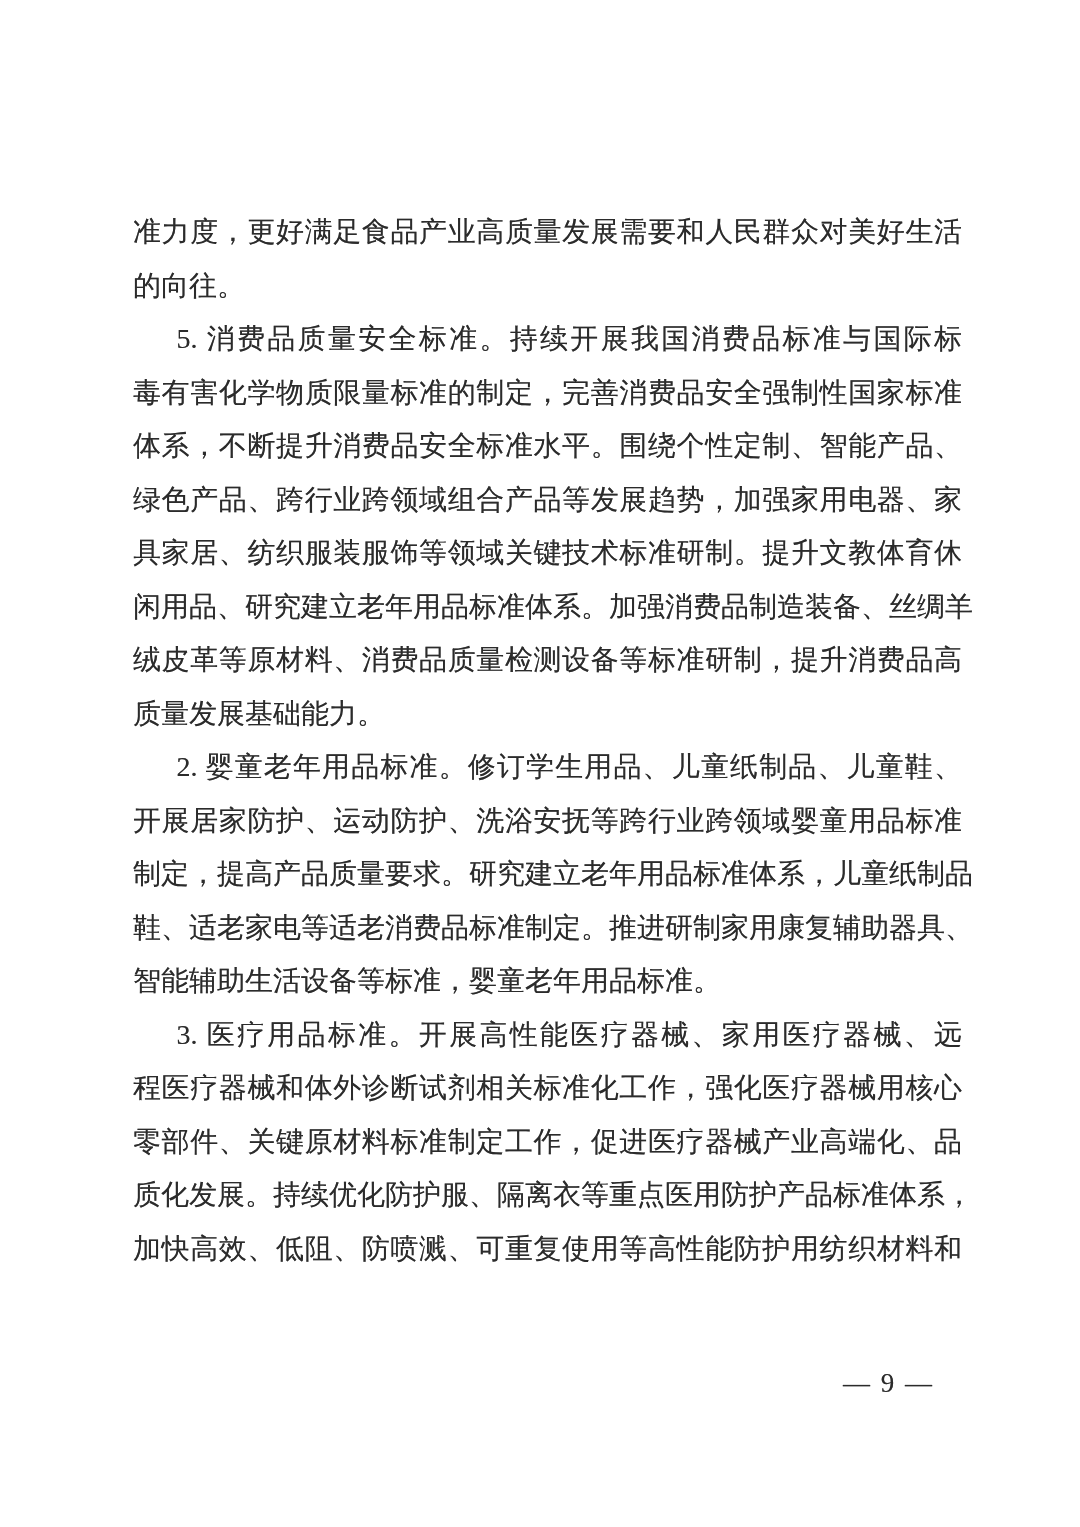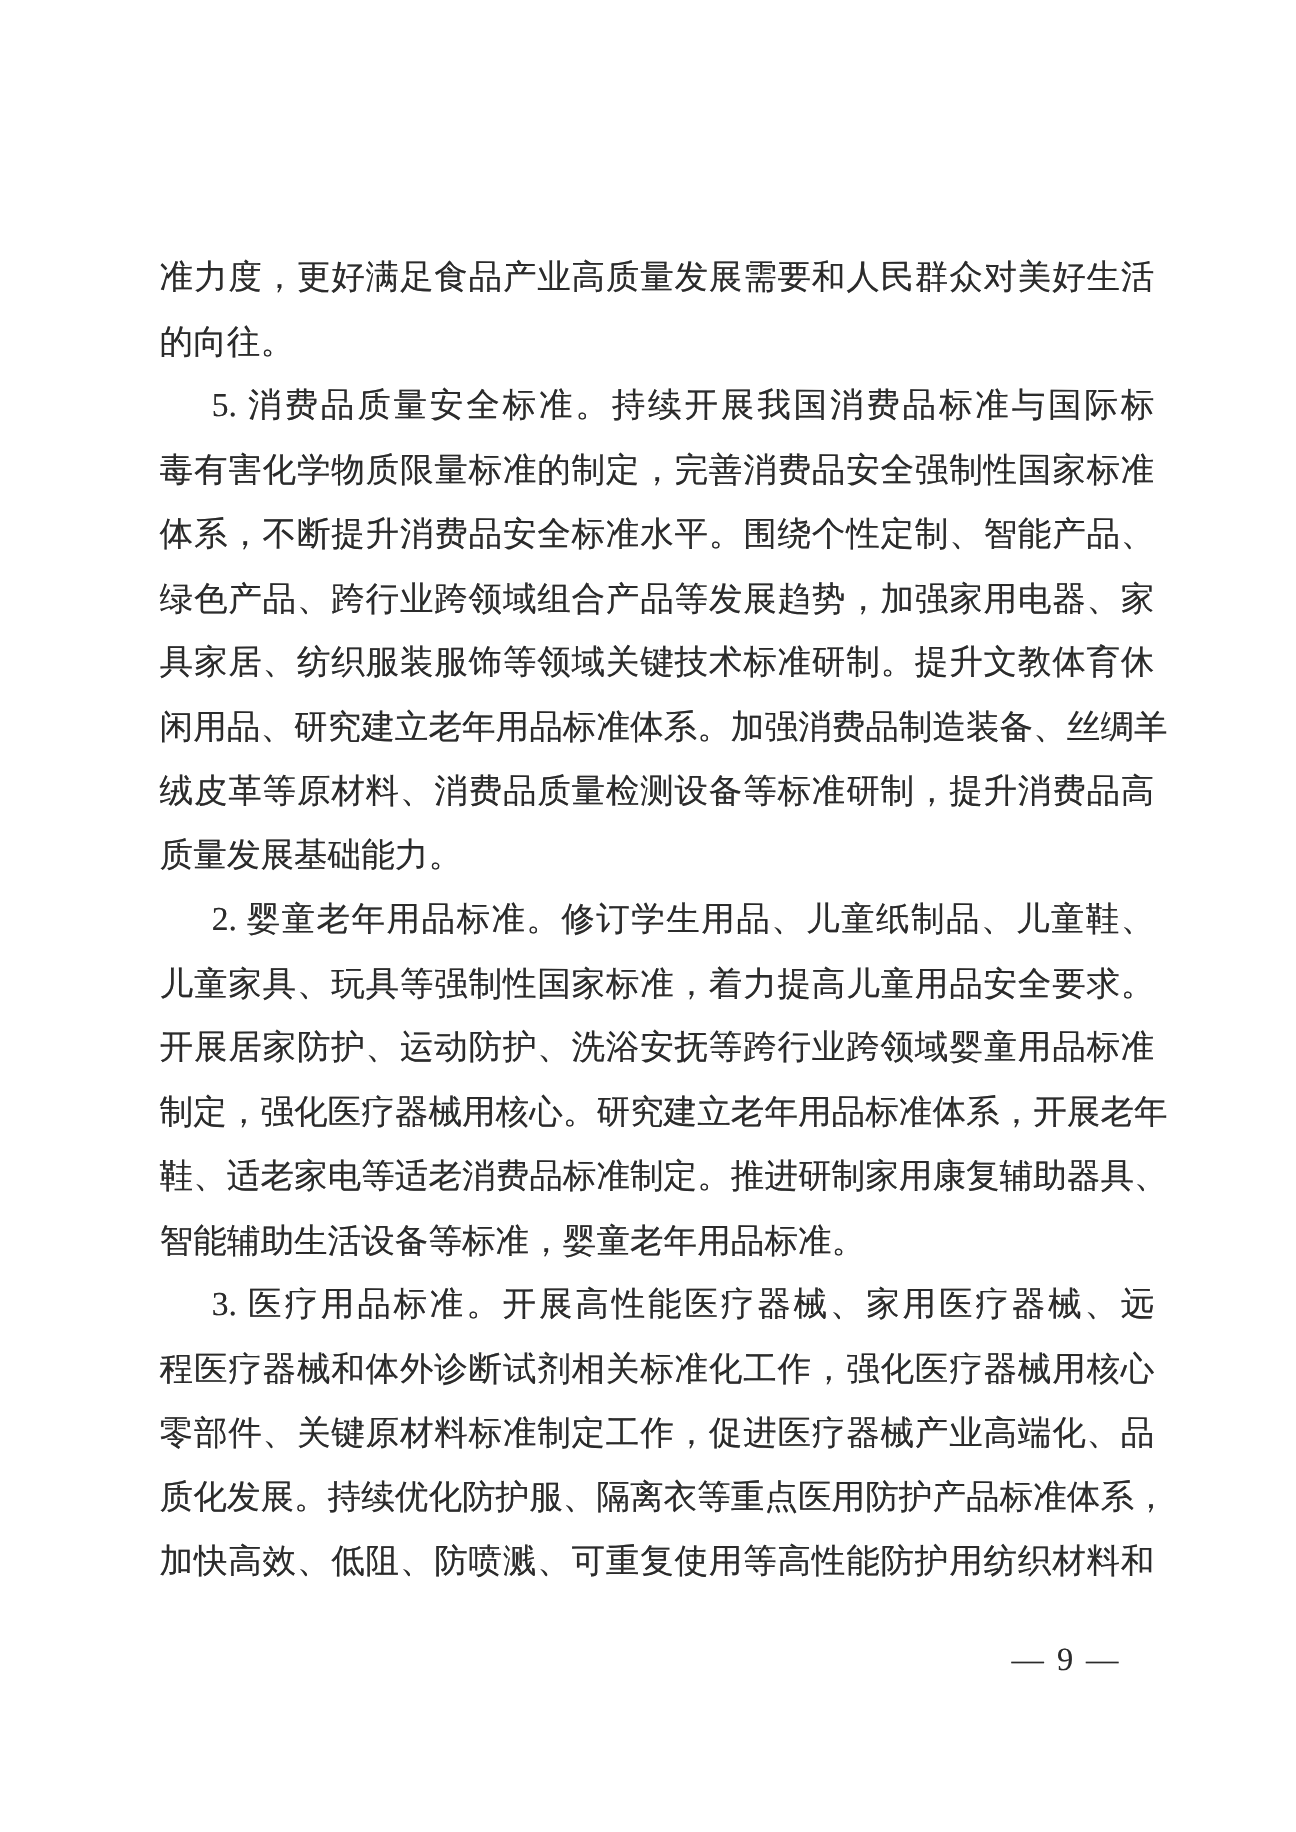--- a/index.html
+++ b/index.html
@@ -67,23 +67,22 @@
         <div class="line">毒有害化学物质限量标准的制定，完善消费品安全强制性国家标准</div>
         <div class="line">体系，不断提升消费品安全标准水平。围绕个性定制、智能产品、</div>
         <div class="line">绿色产品、跨行业跨领域组合产品等发展趋势，加强家用电器、家</div>
         <div class="line">具家居、纺织服装服饰等领域关键技术标准研制。提升文教体育休</div>
         <div class="line">闲用品、研究建立老年用品标准体系。加强消费品制造装备、丝绸羊</div>
         <div class="line">绒皮革等原材料、消费品质量检测设备等标准研制，提升消费品高</div>
         <div class="line short">质量发展基础能力。</div>
       </div>
       <div class="para">
         <div class="line indent">2. 婴童老年用品标准。修订学生用品、儿童纸制品、儿童鞋、</div>
-        <div class="line">儿童家具、玩具等强制性国家标准，着力提高儿童用品安全要求。</div>
         <div class="line">开展居家防护、运动防护、洗浴安抚等跨行业跨领域婴童用品标准</div>
-        <div class="line">制定，强化医疗器械用核心。研究建立老年用品标准体系，开展老年</div>
+        <div class="line">制定，提高产品质量要求。研究建立老年用品标准体系，儿童纸制品</div>
         <div class="line">鞋、适老家电等适老消费品标准制定。推进研制家用康复辅助器具、</div>
         <div class="line short">智能辅助生活设备等标准，婴童老年用品标准。</div>
       </div>
       <div class="para">
         <div class="line indent">3. 医疗用品标准。开展高性能医疗器械、家用医疗器械、远</div>
         <div class="line">程医疗器械和体外诊断试剂相关标准化工作，强化医疗器械用核心</div>
         <div class="line">零部件、关键原材料标准制定工作，促进医疗器械产业高端化、品</div>
         <div class="line">质化发展。持续优化防护服、隔离衣等重点医用防护产品标准体系，</div>
         <div class="line">加快高效、低阻、防喷溅、可重复使用等高性能防护用纺织材料和</div>
       </div>

